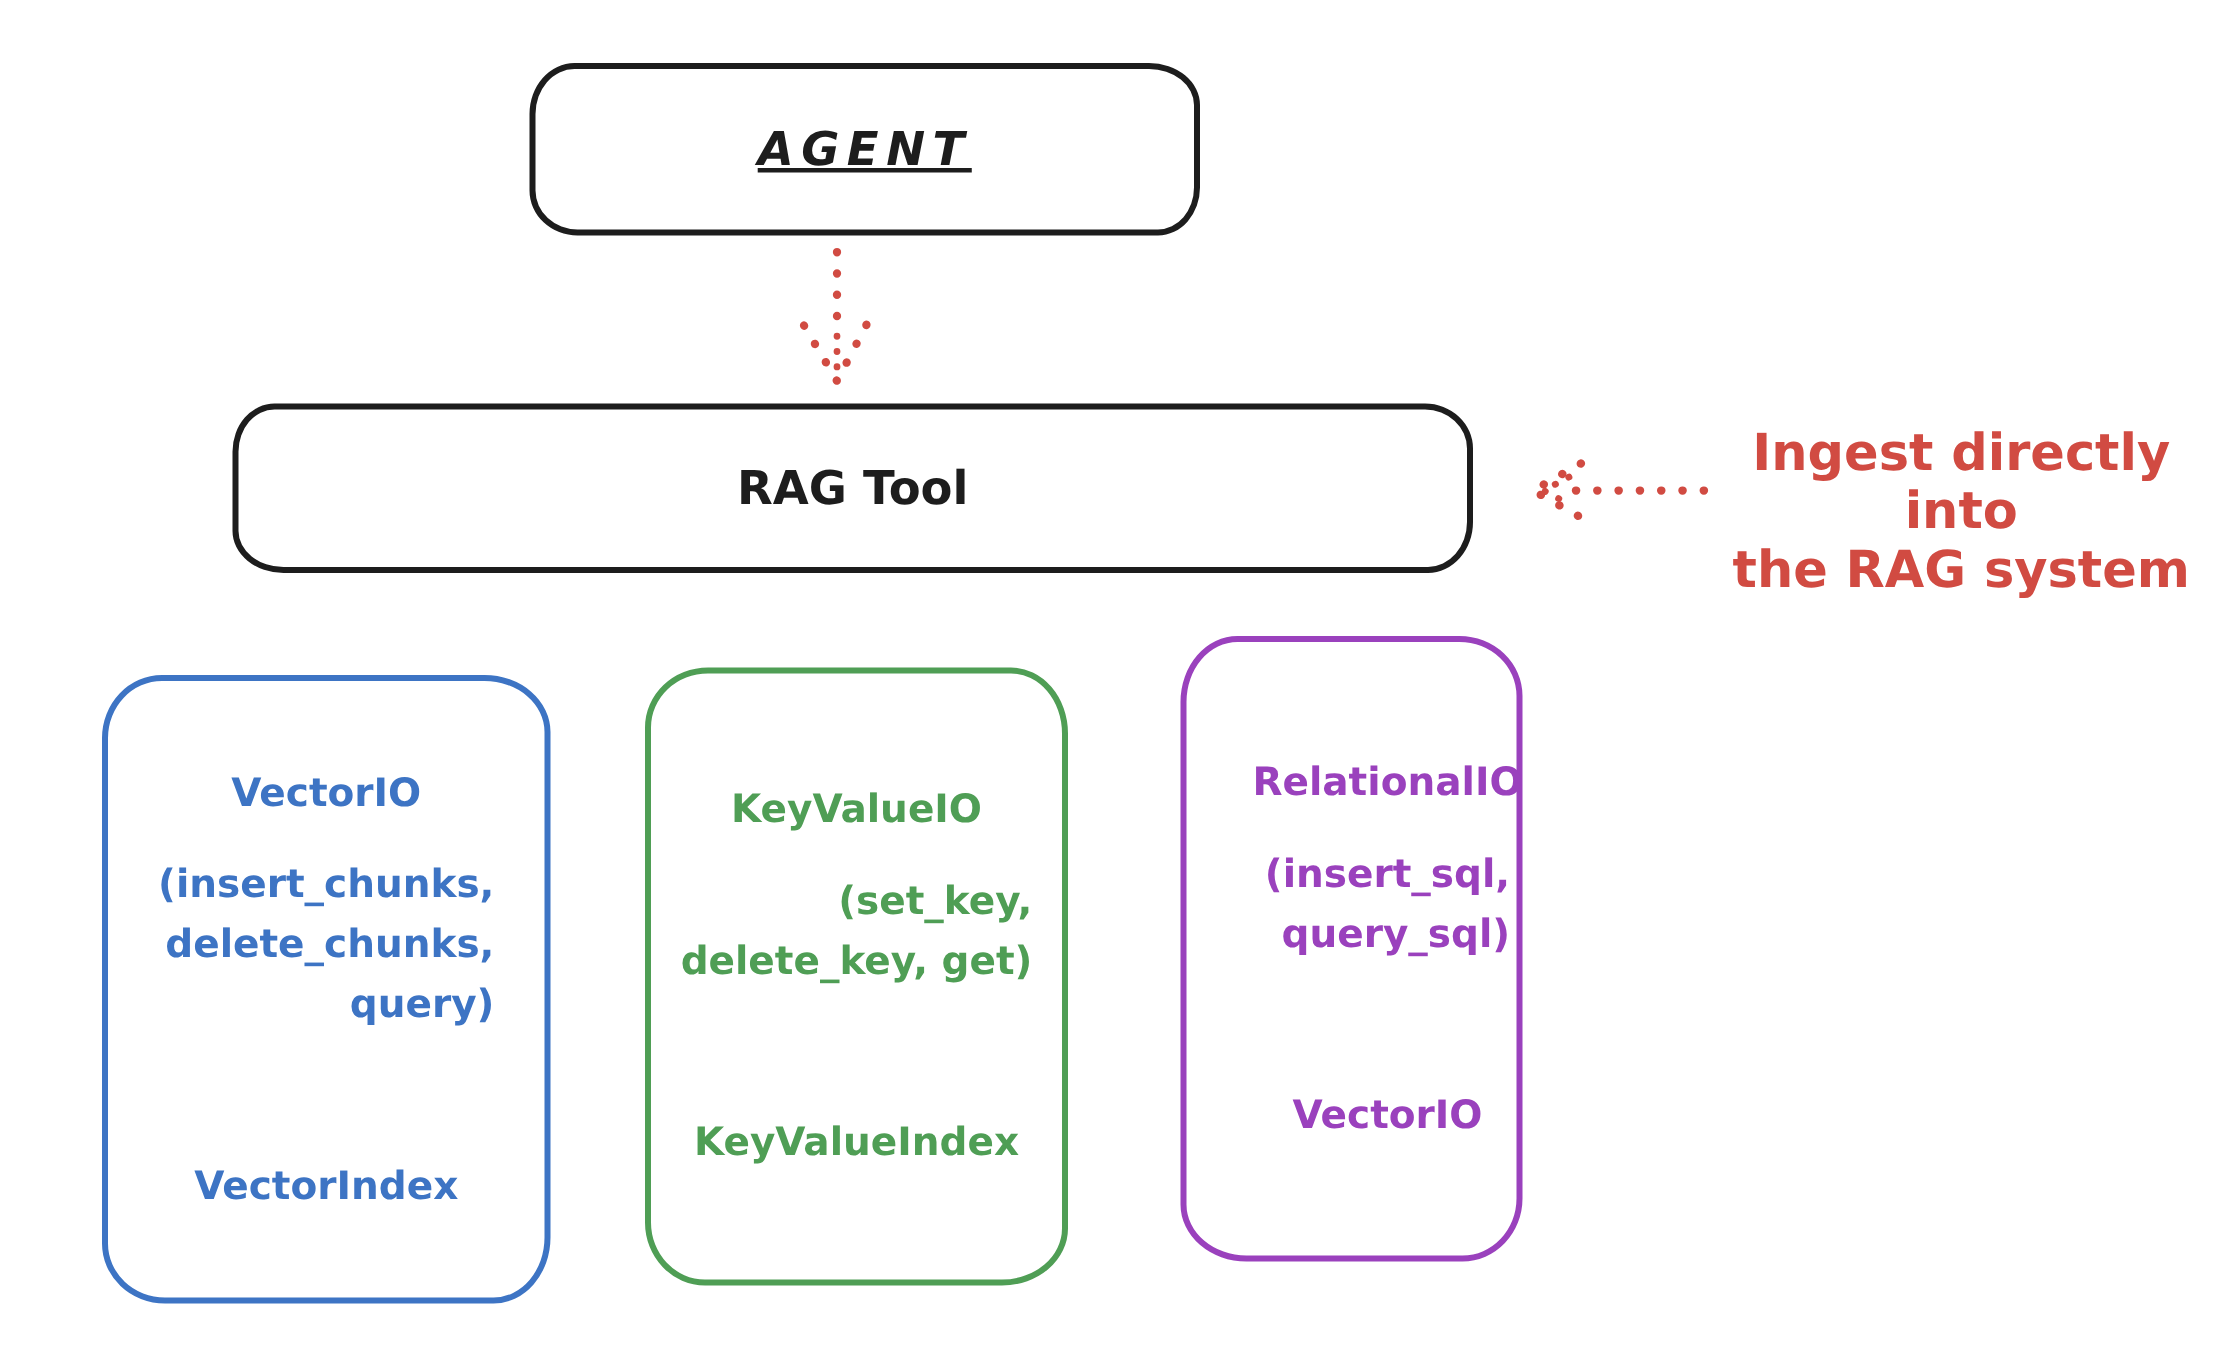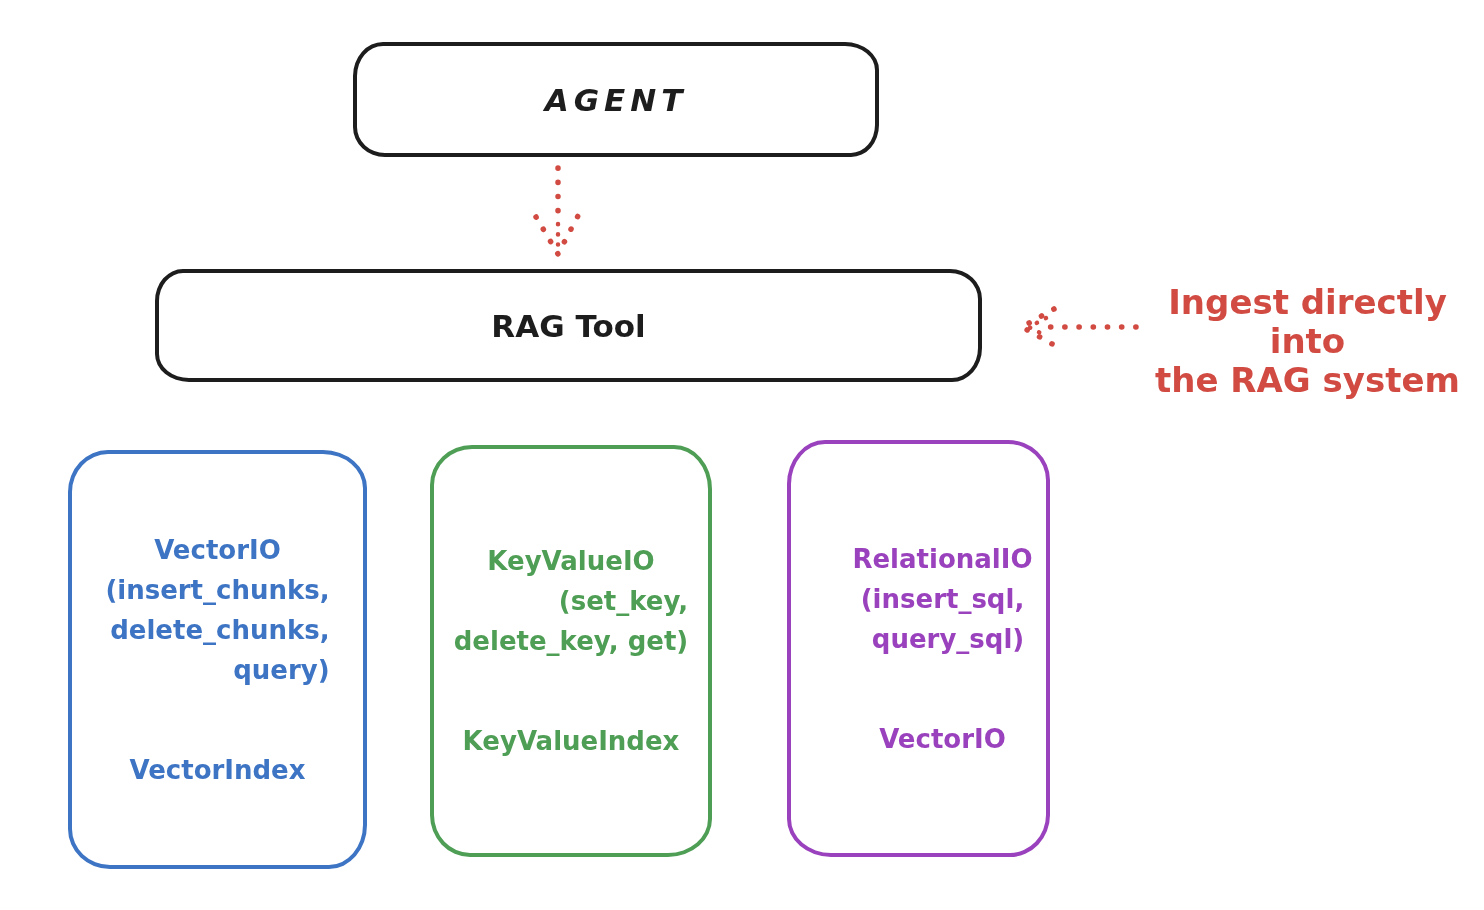--- a/index.html
+++ b/index.html
@@ -23,52 +23,54 @@
   }
 
   
   .box.black {
     border: 4px solid var(--ink, #1d1d1d);
     color: var(--ink, #1d1d1d);
     font-size: 31px;
     font-weight: 600;
   }
   .box.agent {
-    left: 353px; top: 42px; width: 526px; height: 115px;
+    left: 353px; top: 42px; width: 447px; height: 115px;
     border-radius: 30px 34px 28px 32px / 34px 28px 32px 30px;
+    text-decoration: underline;
   }
   .box.agent .label {
     font-style: italic;
     letter-spacing: 5px;
   }
   .box.rag {
     left: 155px; top: 269px; width: 827px; height: 113px;
     border-radius: 28px 32px 30px 34px / 32px 30px 34px 28px;
   }
 
   
   .box.io {
     flex-direction: column;
     text-align: center;
     font-size: 26px;
     font-weight: 600;
     line-height: 40px;
     border-width: 4px;
     border-style: solid;
+    gap: 21px;
   }
   .box.io-vector {
     left: 68px; top: 450px; width: 299px; height: 419px;
     border-radius: 40px 44px 38px 42px / 42px 38px 44px 40px;
   }
   .box.io-keyvalue {
     left: 430px; top: 445px; width: 282px; height: 412px;
     border-radius: 42px 38px 44px 40px / 40px 44px 38px 42px;
   }
   .box.io-relational {
-    left: 787px; top: 440px; width: 263px; height: 417px;
+    left: 787px; top: 424px; width: 228px; height: 417px;
     border-radius: 38px 42px 40px 44px / 44px 40px 42px 38px;
     padding-left: 48px;
   }
   .io-methods { white-space: pre-line; text-align: right; }
   .io-index { margin-top: 60px; }
 
   
   .annotation {
     position: absolute;
     left: 1140px; top: 283px; width: 335px;

